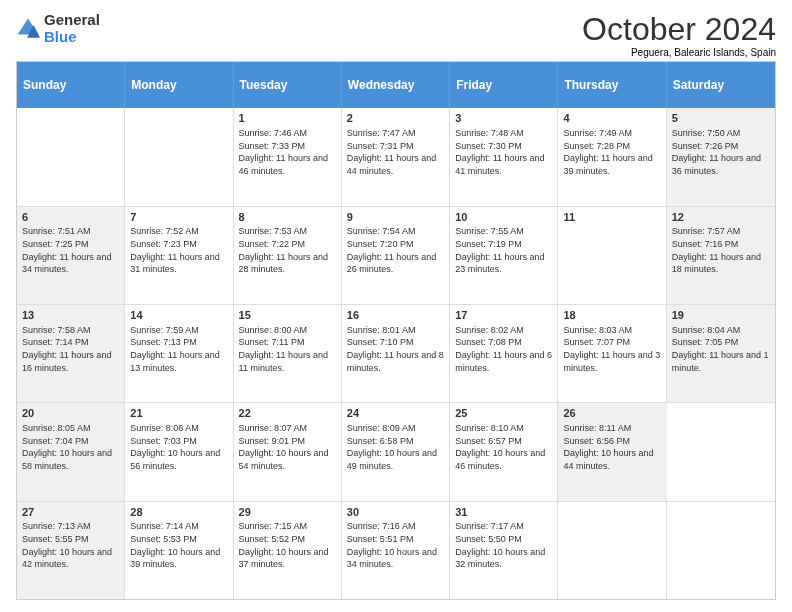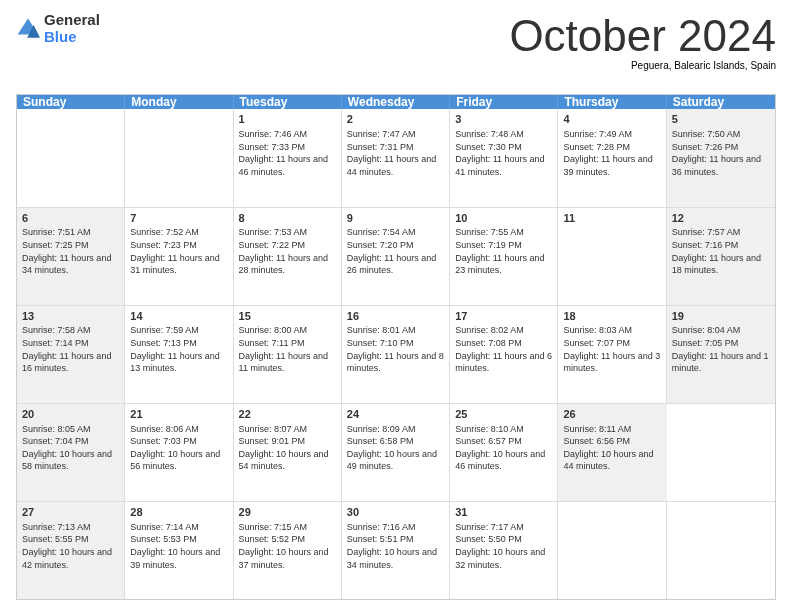--- a/index.html
+++ b/index.html
@@ -14,36 +14,36 @@
       width: 792px;
       height: 612px;
       padding: 12px 16px;
       display: flex;
       flex-direction: column;
     }
     .header {
       display: flex;
       justify-content: space-between;
       align-items: flex-start;
-      margin-bottom: 23px;
+      margin-bottom: 3px;
     }
     .logo {
       display: flex;
       align-items: center;
       gap: 4px;
     }
     .logo-icon {
       width: 24px;
       height: 24px;
     }
     .title-section {
       text-align: right;
     }
     .month-title {
-      font-size: 44px;
+      font-size: 32px;
       font-weight: normal;
       color: #333;
       line-height: 1.1;
     }
     .location {
       font-size: 10px;
       color: #000000;
     }
     .calendar {
       flex: 1;
@@ -53,21 +53,21 @@
     }
     .day-headers {
       display: grid;
       grid-template-columns: repeat(7, 1fr);
       background: #4a90d9;
     }
     .day-header {
       color: #fff;
       font-size: 12px;
       font-weight: bold;
-      padding: 0 6px;
+      padding: 16px 6px;
       text-align: left;
       border-right: 1px solid #5a9fe0;
     }
     .day-header:last-child { border-right: none; }
     .weeks {
       flex: 1;
       display: flex;
       flex-direction: column;
     }
     .week-row {

